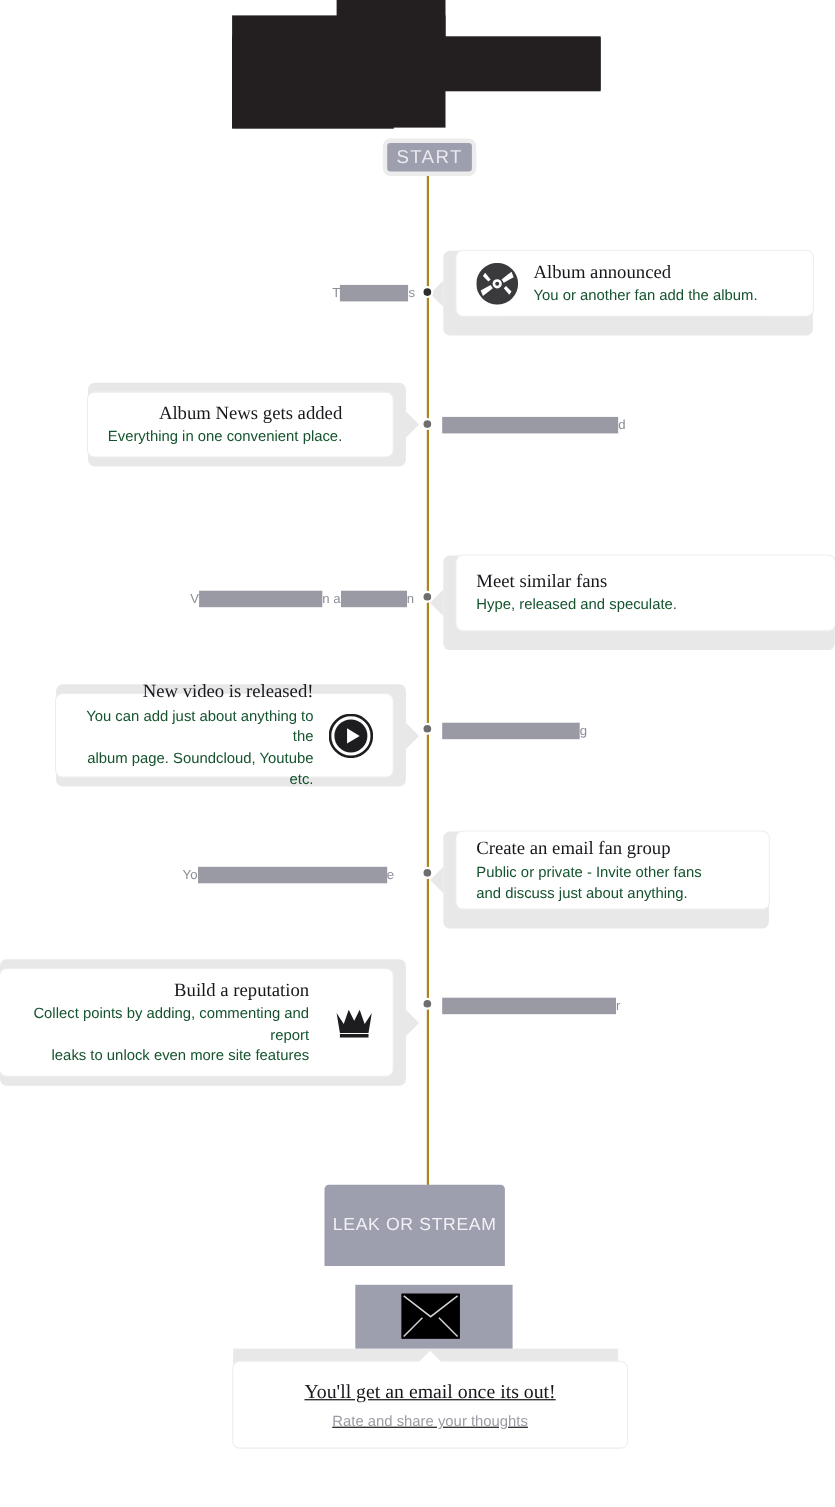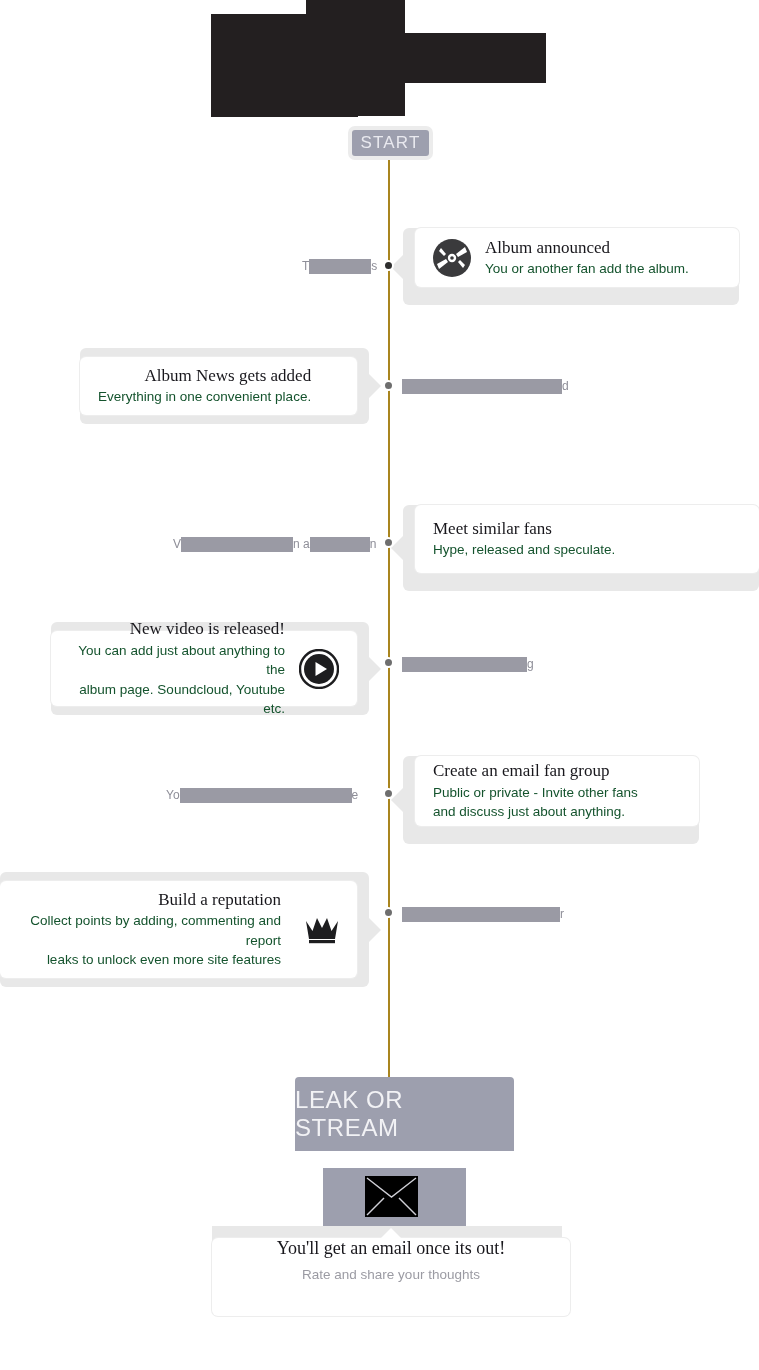--- a/index.html
+++ b/index.html
@@ -128,28 +128,28 @@
     display: inline-block;
     background: #9a9aa4;
     height: 15px;
     vertical-align: middle;
   }
 
   
   .leak-box {
     position: absolute;
     left: 295px; top: 1077px;
-    width: 219px; height: 74px;
+    width: 164px; height: 74px;
     background: #9d9fae;
     border-radius: 4px 4px 0 0;
     display: flex;
     align-items: center;
     justify-content: center;
     color: #f2f2f5;
-    font-size: 24px;
+    font-size: 16px;
     letter-spacing: 0.6px;
     font-family: "Liberation Sans", sans-serif;
   }
   .leak-neck {
     position: absolute;
     left: 323px; top: 1168px;
     width: 143px; height: 58px;
     background: #9d9fae;
   }
   .leak-base {
@@ -167,20 +167,22 @@
   .bottom-card {
     position: absolute;
     left: 212px; top: 1238px;
     width: 358px; height: 78px;
     background: #ffffff;
     border-radius: 6px;
     box-shadow: 0 0 0 1px #ededed;
     display: flex;
     flex-direction: column;
     align-items: center;
+    justify-content: center;
+    text-decoration: underline;
   }
   .bottom-card .title {
     font-family: "Liberation Serif", serif;
     font-size: 18px;
     color: #18171c;
   }
   .bottom-card .sub {
     font-size: 13.5px;
     color: #9b9ba3;
     margin-top: 8px;

